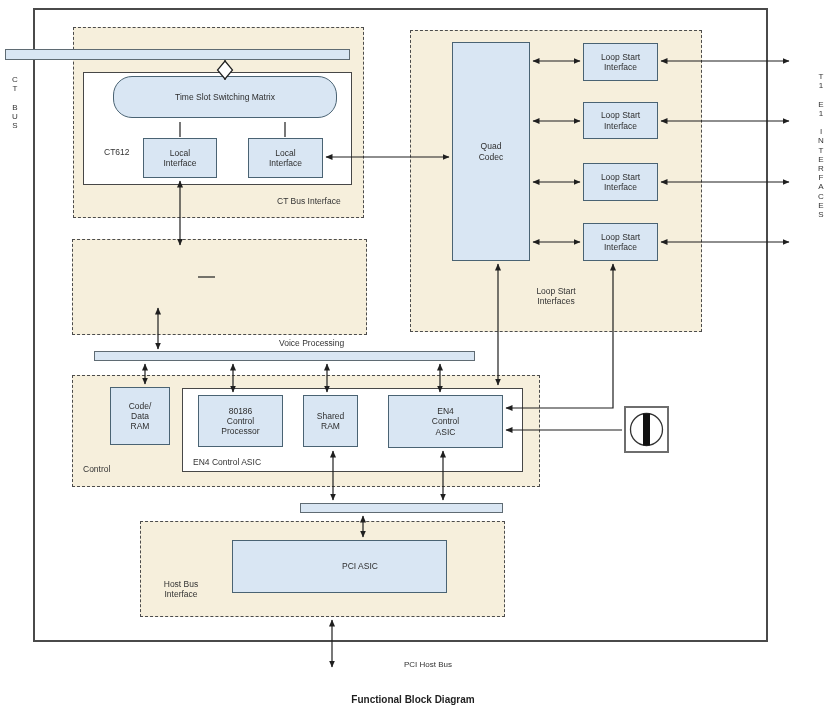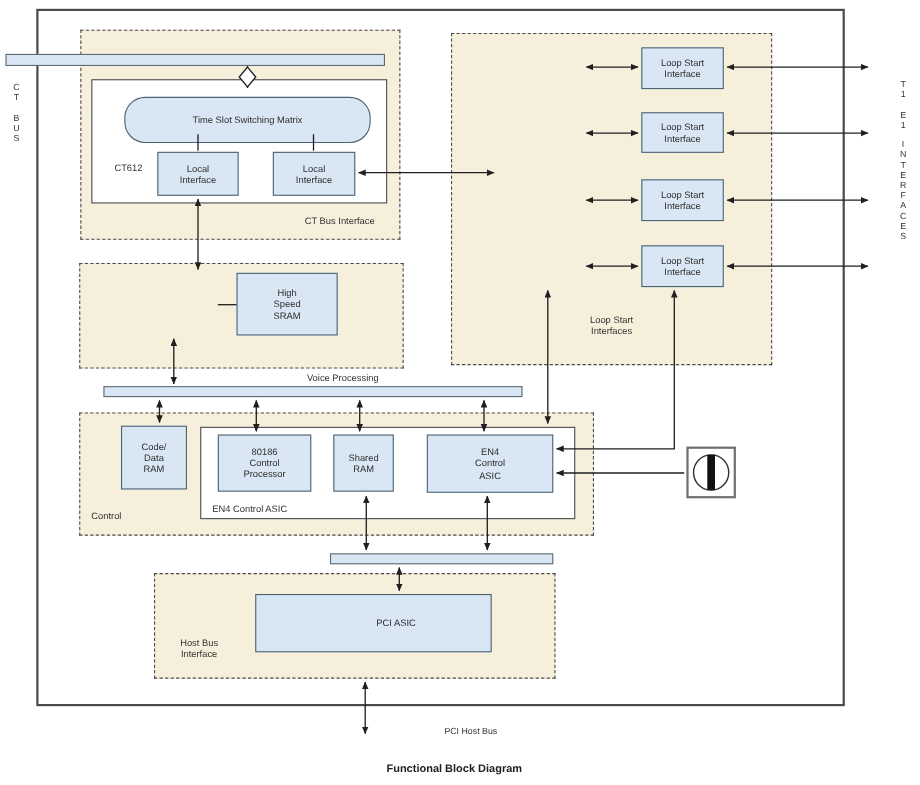--- a/index.html
+++ b/index.html
@@ -74,28 +74,27 @@
   <div class="abs white-box" style="left:83px;top:72px;width:269px;height:113px;"></div>
   <div class="abs chip-label" style="left:104px;top:147px;">CT612</div>
 
   <div class="abs white-box" style="left:182px;top:388px;width:341px;height:84px;"></div>
   <div class="abs chip-label" style="left:193px;top:457px;">EN4 Control ASIC</div>
 
   <div class="abs bar" style="left:5px;top:49px;width:345px;height:11px;"></div>
   <div class="abs bar" style="left:94px;top:351px;width:381px;height:10px;"></div>
   <div class="abs bar" style="left:300px;top:503px;width:203px;height:10px;"></div>
 
-  <div class="abs blk" style="left:113px;top:88px;width:224px;height:42px;border-radius:19px;">Time Slot Switching Matrix</div>
+  <div class="abs blk" style="left:113px;top:76px;width:224px;height:42px;border-radius:19px;">Time Slot Switching Matrix</div>
   <div class="abs blk" style="left:143px;top:138px;width:74px;height:40px;">Local
 Interface</div>
   <div class="abs blk" style="left:248px;top:138px;width:75px;height:40px;">Local
 Interface</div>
-  <div class="abs blk" style="left:215px;top:248px;width:92px;height:57px;">High
-Speed
-SRAM</div>
+  <div class="abs blk" style="left:452px;top:42px;width:78px;height:219px;">Quad
+Codec</div>
   <div class="abs blk" style="left:583px;top:43px;width:75px;height:38px;">Loop Start
 Interface</div>
   <div class="abs blk" style="left:583px;top:102px;width:75px;height:37px;">Loop Start
 Interface</div>
   <div class="abs blk" style="left:583px;top:163px;width:75px;height:38px;">Loop Start
 Interface</div>
   <div class="abs blk" style="left:583px;top:223px;width:75px;height:38px;">Loop Start
 Interface</div>
   <div class="abs blk" style="left:110px;top:387px;width:60px;height:58px;">Code/
 Data

